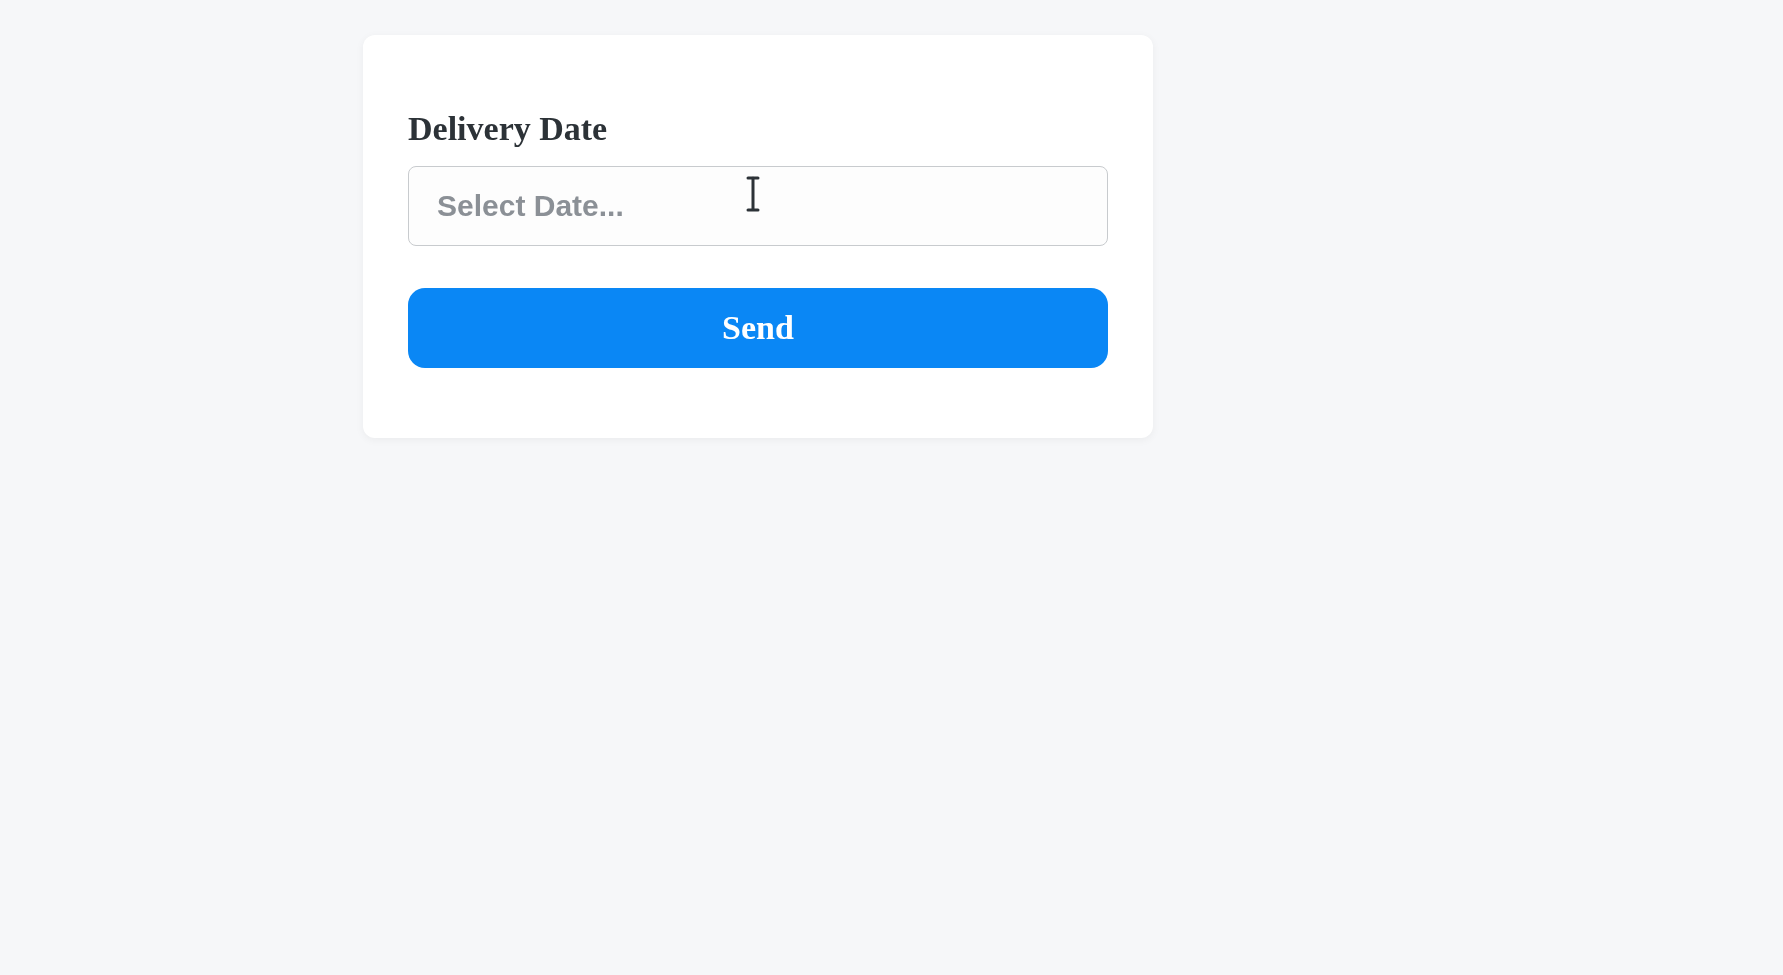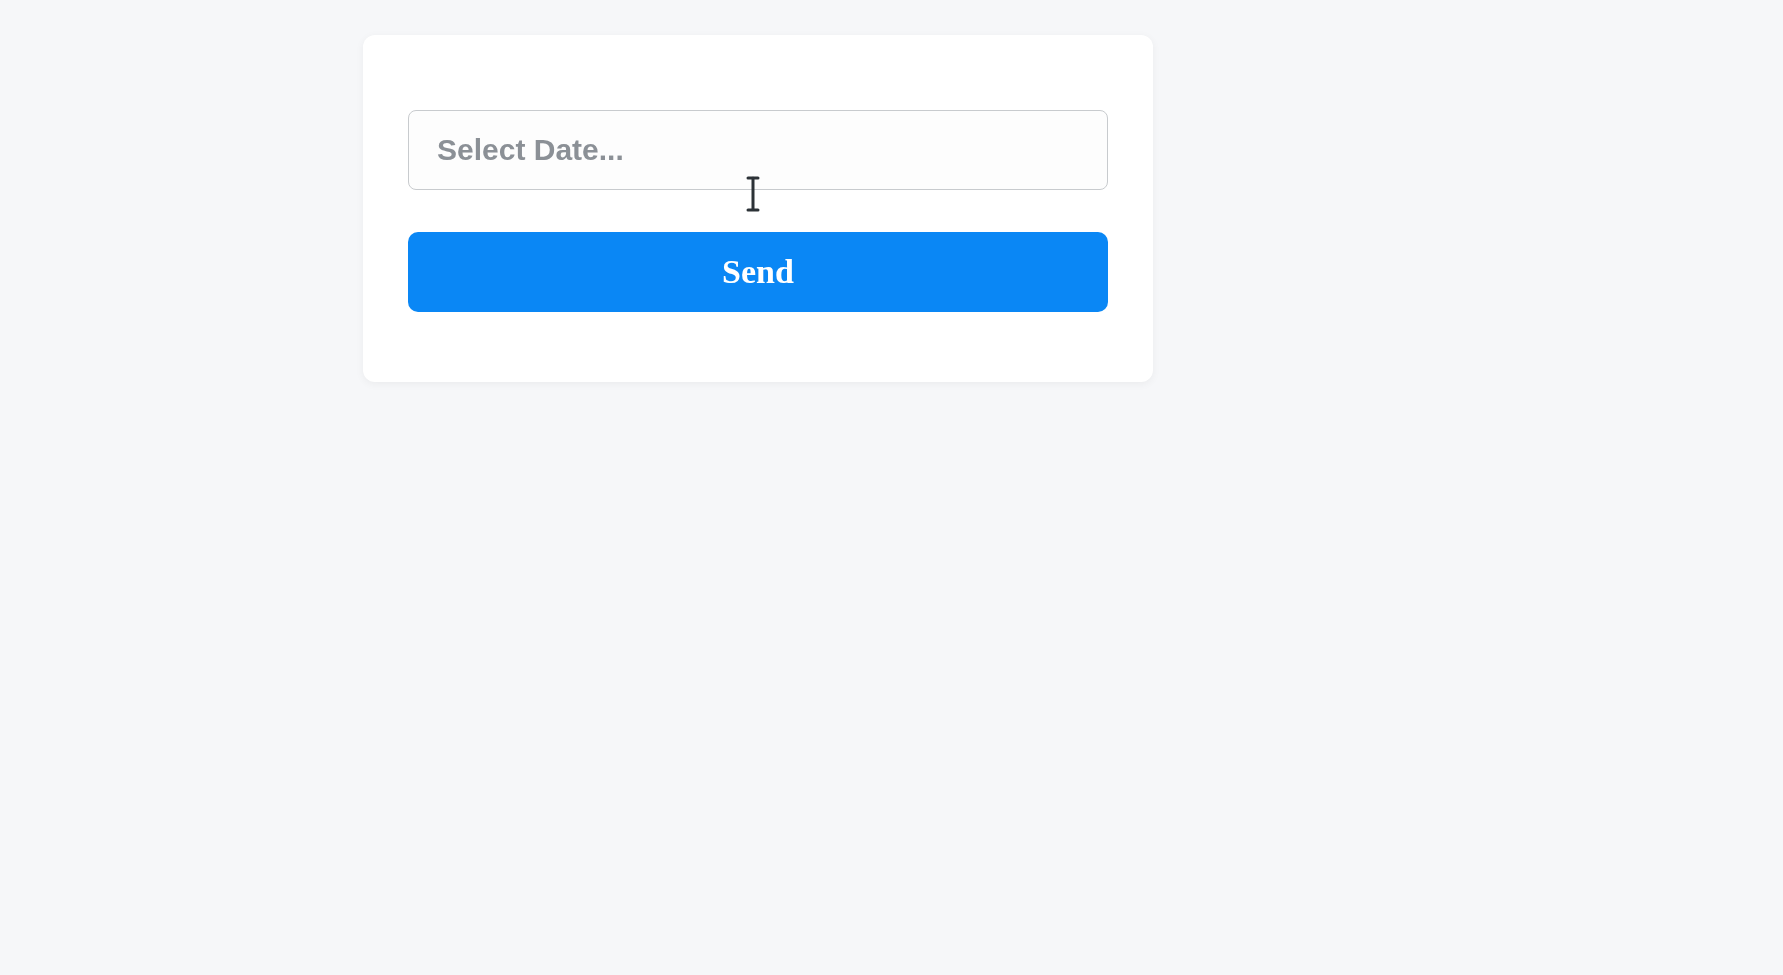--- a/index.html
+++ b/index.html
@@ -49,21 +49,21 @@
     
     .date-input::placeholder {
       color: #8b9096;
     }
     
     .send-button {
       width: 100%;
       height: 80px;
       background-color: #0a87f5;
       border: none;
-      border-radius: 10px;
+      border-radius: 17px;
       color: #ffffff;
       font-size: 34px;
       font-weight: bold;
       font-family: Georgia, 'Times New Roman', serif;
       cursor: pointer;
       margin-top: 42px;
     }
     
     .cursor-indicator {
       position: absolute;
@@ -71,20 +71,21 @@
       top: 176px;
       width: 14px;
       height: 36px;
       pointer-events: none;
     }
   </style>
 </head>
 <body>
 
 <div class="card">
+  <div class="field-label">Delivery Date</div>
   
   <input type="text" class="date-input" placeholder="Select Date..." style="">
   
   <button class="send-button">Send</button>
 </div>
 
 <svg class="cursor-indicator" viewBox="0 0 14 36">
   <path d="M 2 2 L 6 2 M 8 2 L 12 2 M 7 2 L 7 34 M 2 34 L 6 34 M 8 34 L 12 34" stroke="#2c3237" stroke-width="3" fill="none" stroke-linecap="round"></path>
 </svg>
 

